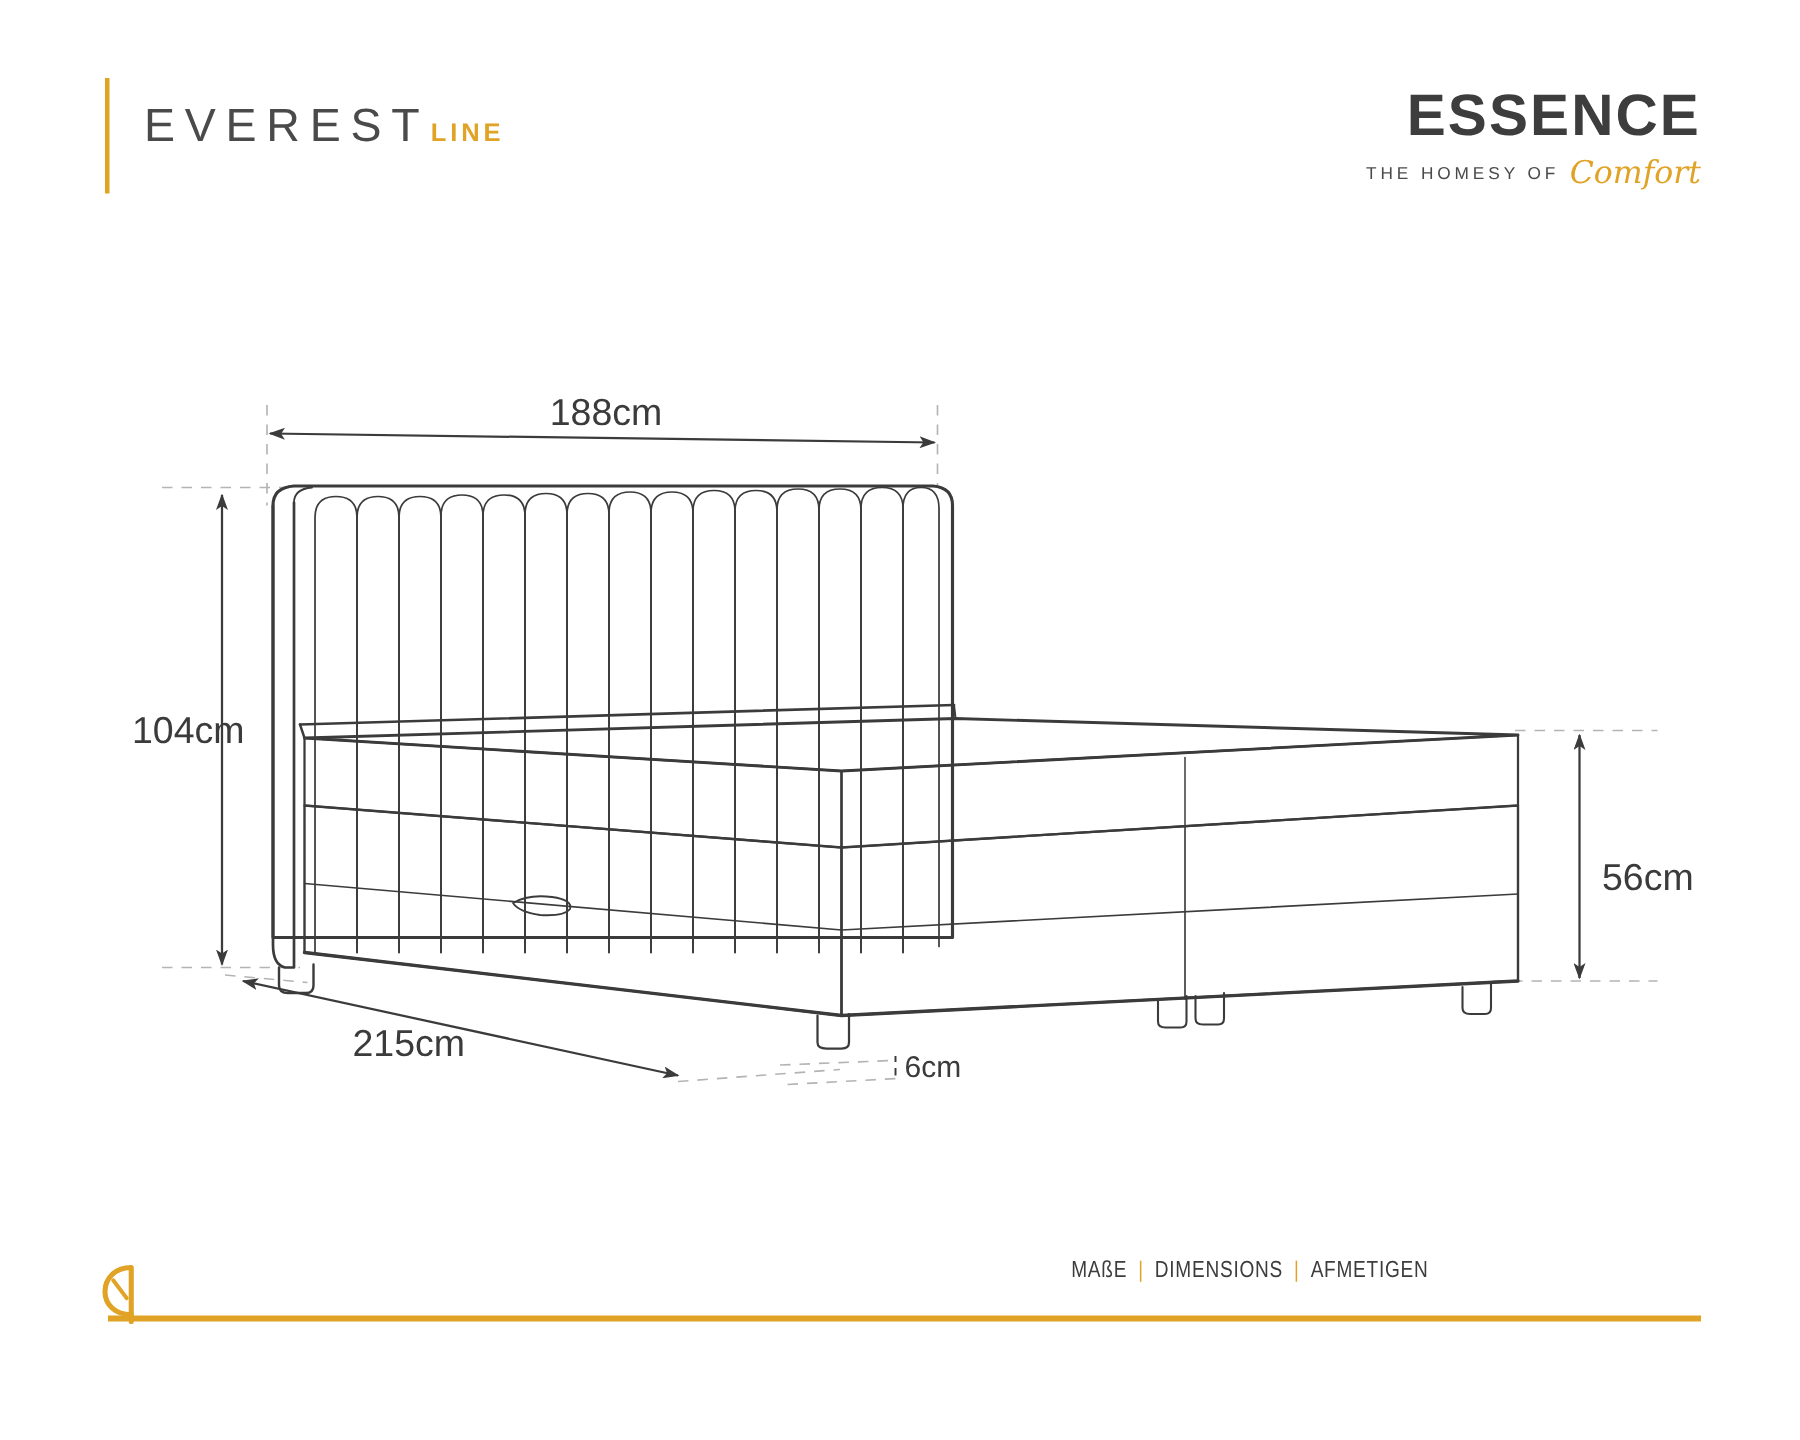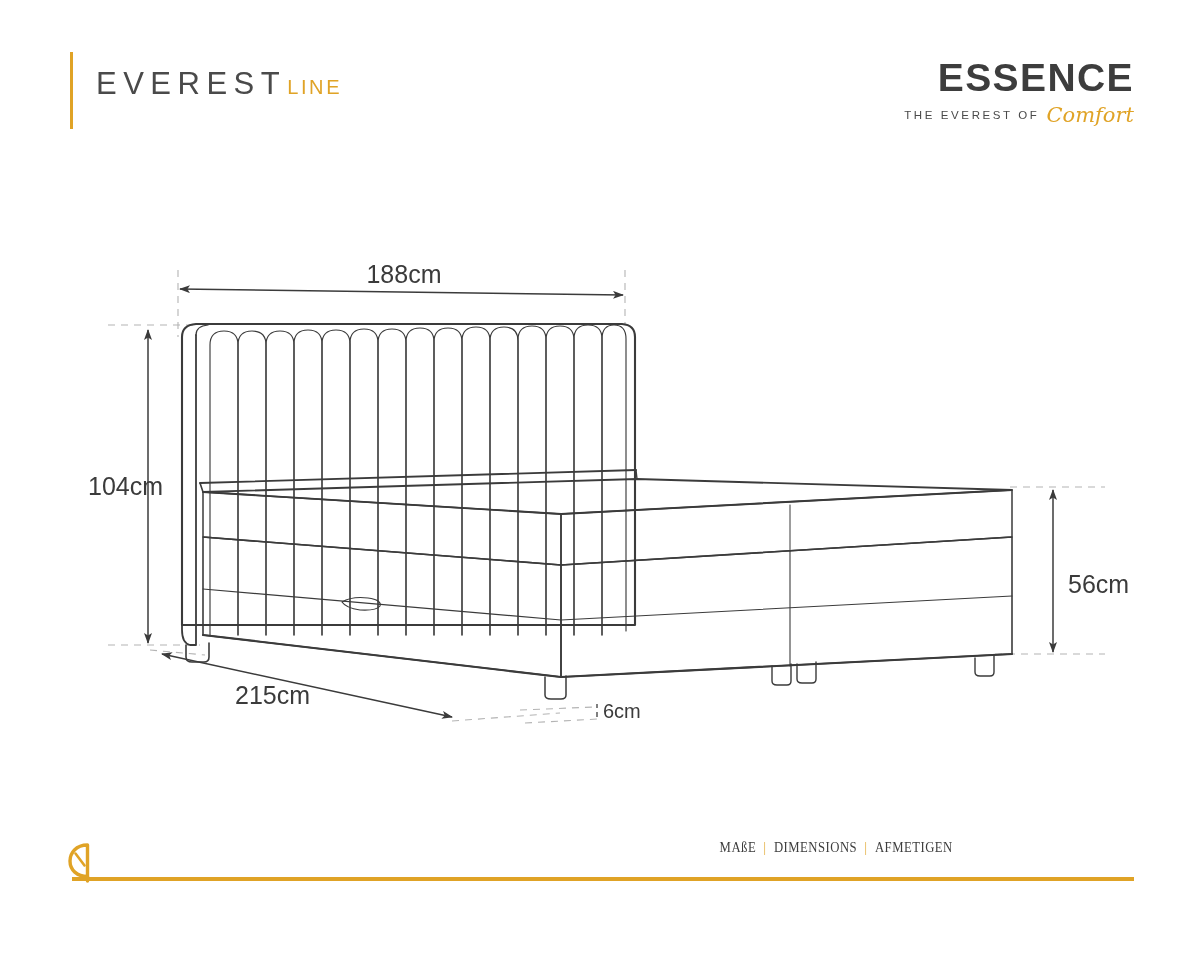--- a/index.html
+++ b/index.html
@@ -43,24 +43,24 @@
     align-items: baseline;
   }
   #brand-main {
     font-size: 31px;
     letter-spacing: 6.5px;
     color: #4a4a4a;
     font-weight: 400;
     white-space: nowrap;
   }
   #brand-sub {
-    font-size: 20px;
+    font-size: 17px;
     letter-spacing: 2.6px;
     color: #e0a326;
-    font-weight: 400;
+    font-weight: 700;
     margin-left: 1px;
     white-space: nowrap;
   }
 
   #logo {
     position: absolute;
     right: 66px; top: 58px;
     text-align: right;
   }
   #logo-name {
@@ -100,21 +100,21 @@
     position: absolute;
     left: 0; top: 165px;
     width: 1200px; height: 620px; text-align: right;
   }
   #technical-drawing { display: block; }
 
   
   #footer {
     position: absolute;
     left: 0; bottom: 0;
-    width: 1044px; height: 130px; font-family: Liberation Serif, serif;
+    width: 1044px; height: 130px;
   }
   #footer-rule {
     position: absolute;
     left: 72px; top: 47px;
     width: 1062px; height: 4px;
     background: #e0a326;
   }
   #footer-leaf {
     position: absolute;
     left: 66px; top: 10px;
@@ -143,21 +143,21 @@
   <div id="header">
     <div id="brand-accent-bar"></div>
     <div id="brand-line">
       <span id="brand-main">EVEREST</span>
       <span id="brand-sub">LINE</span>
     </div>
 
     <div id="logo">
       <div id="logo-name">ESSENCE</div>
       <div id="logo-tagline-row">
-        <span id="logo-tagline">THE EVEREST OF</span>
+        <span id="logo-tagline">THE HOMESY OF</span>
         <span id="logo-script">Comfort</span>
       </div>
     </div>
   </div>
 
   <div id="drawing-area">
     <svg id="technical-drawing" width="1200" height="620" viewBox="0 0 1200 620">
 
       <defs>
         <marker id="arrowEnd" markerWidth="11" markerHeight="8" refX="10" refY="4" orient="auto" markerUnits="userSpaceOnUse">

